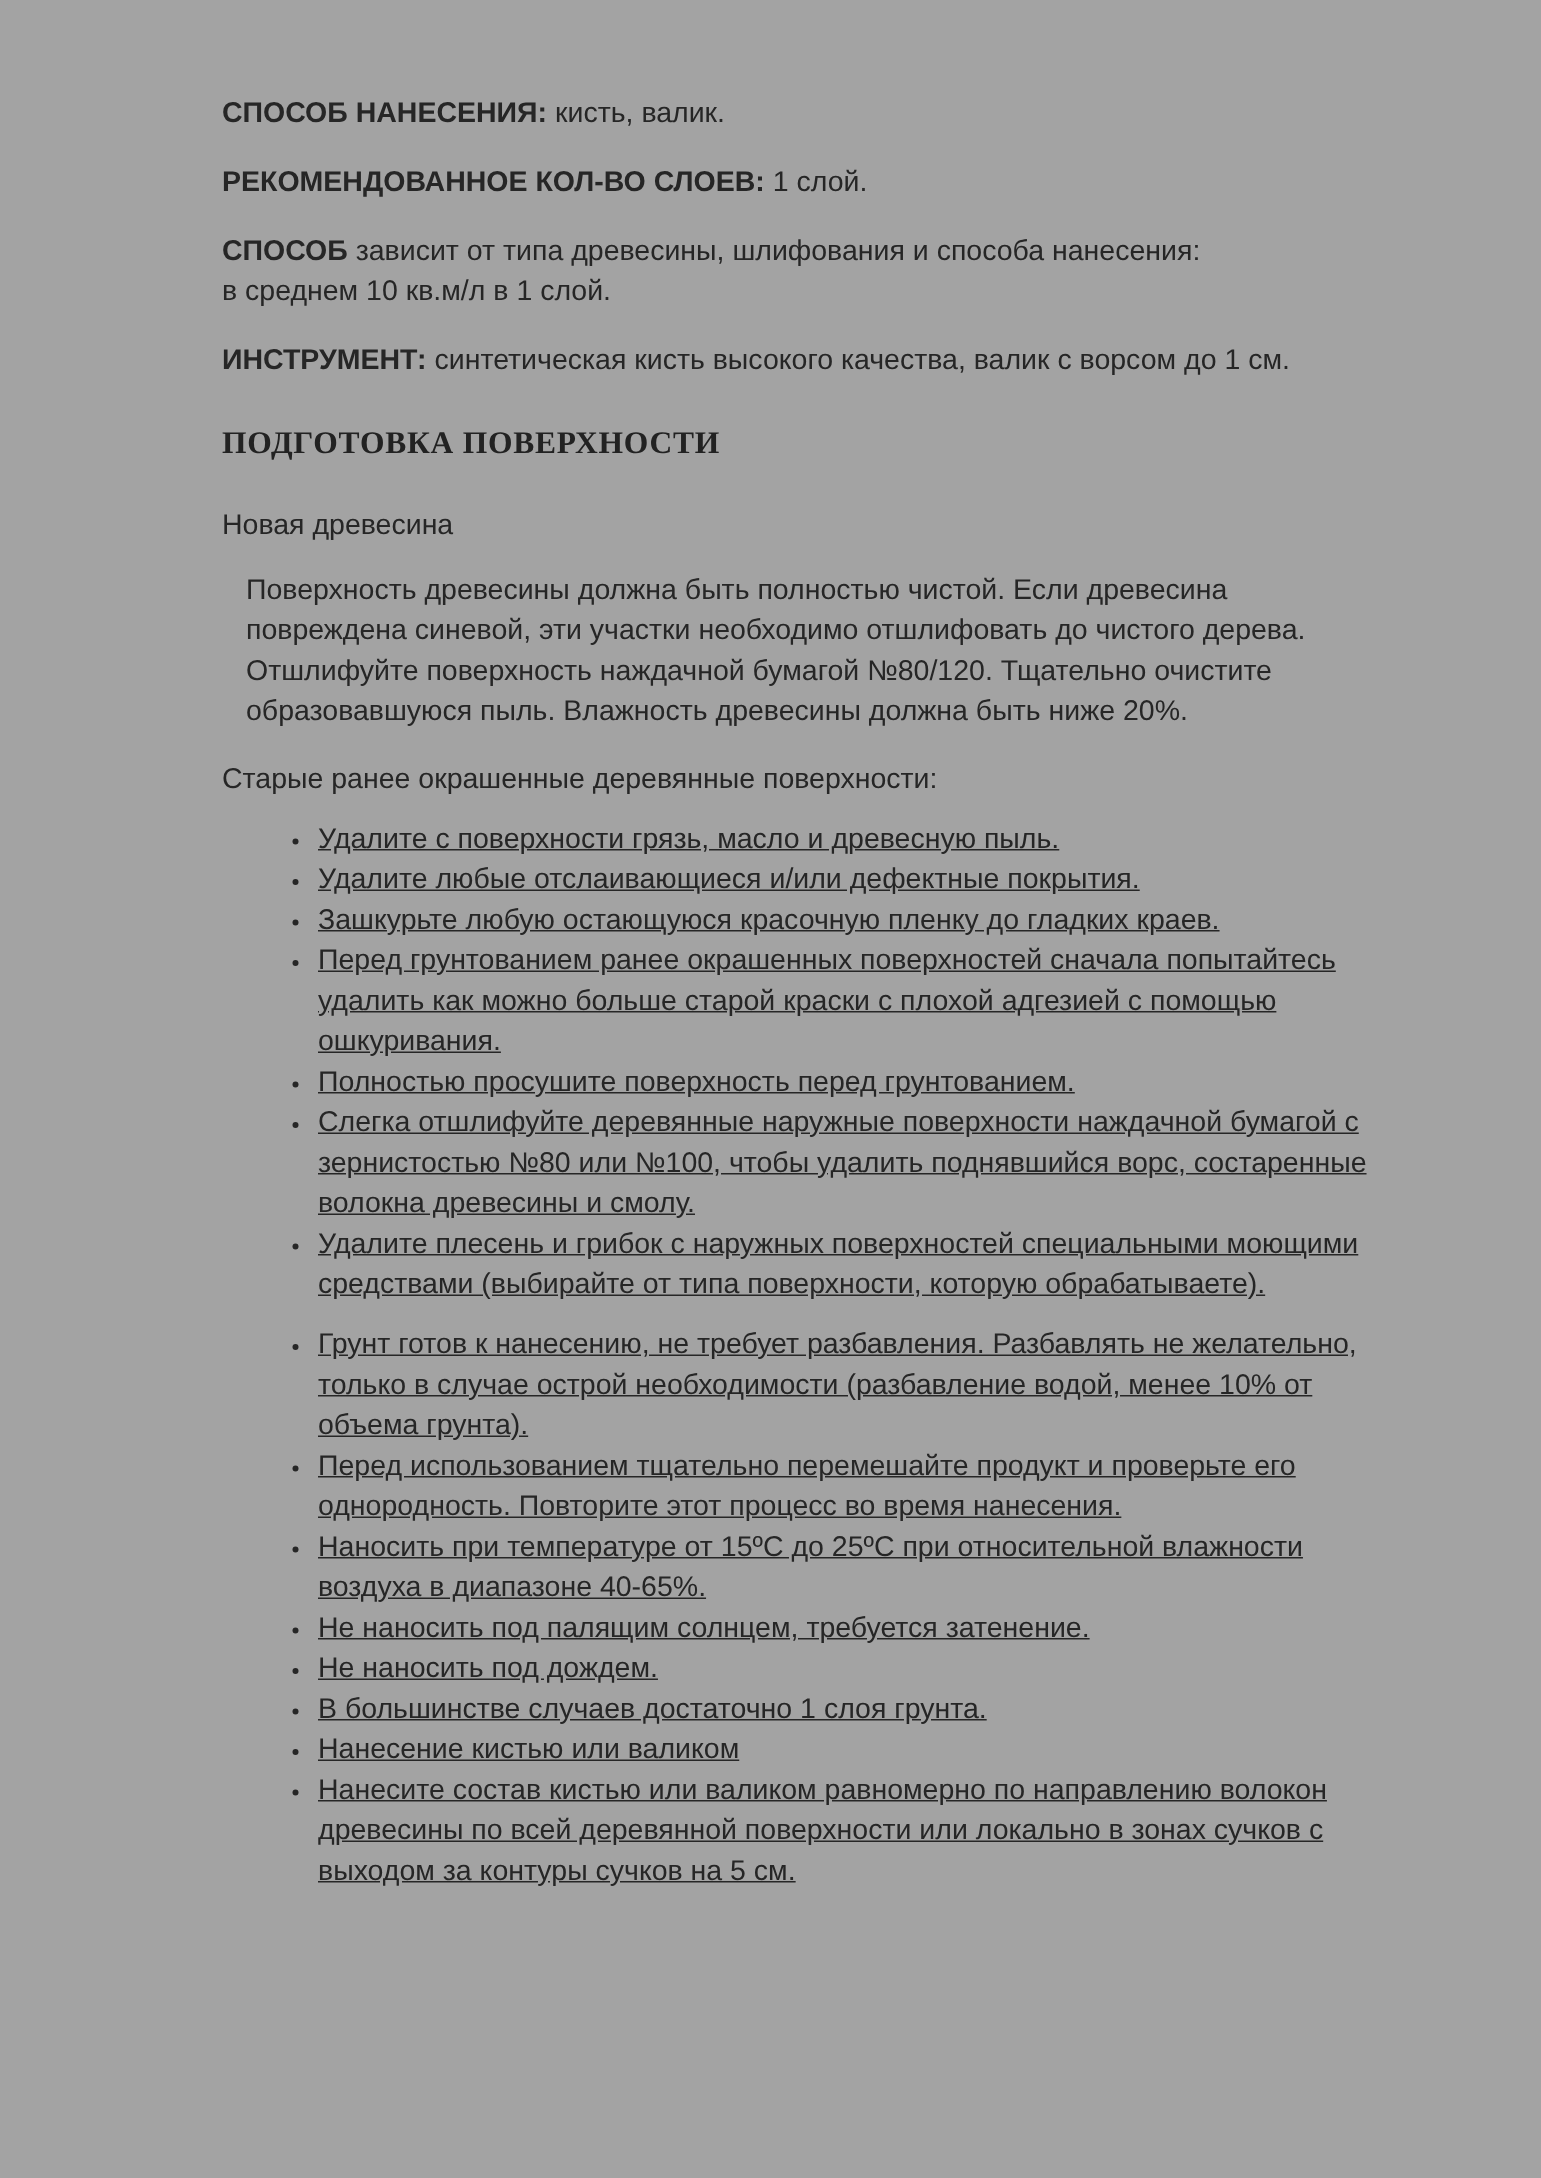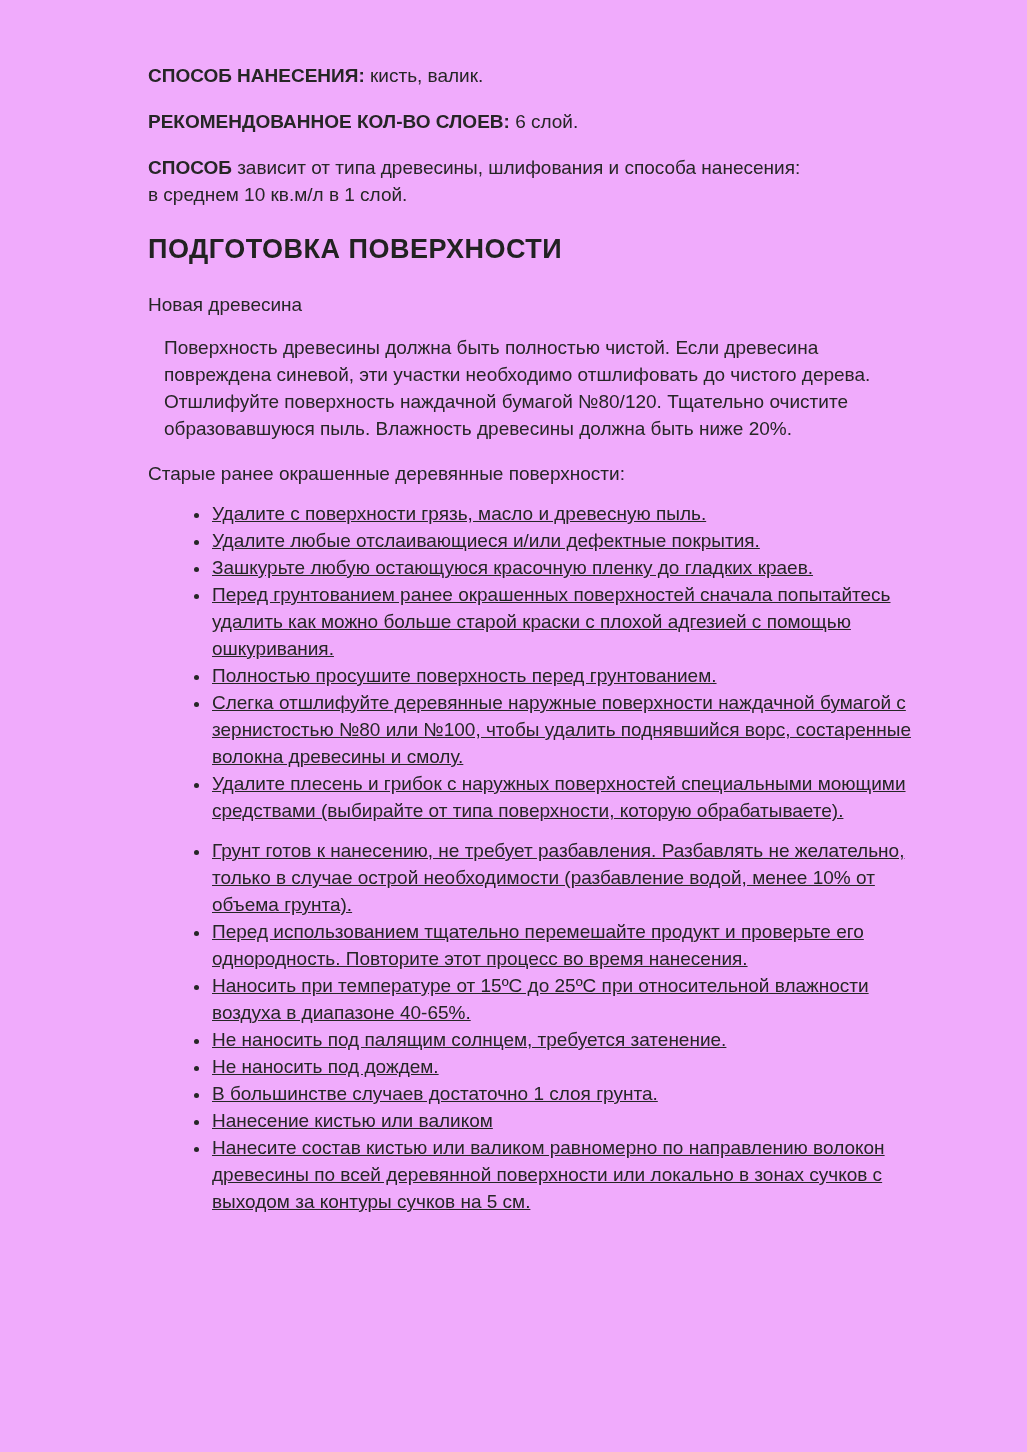--- a/index.html
+++ b/index.html
@@ -14,28 +14,28 @@
     color: #262626;
     font-family: "Liberation Sans", sans-serif;
     font-size: 19px;
     line-height: 27px;
   }
   .page {
     box-sizing: border-box;
     width: 1027px;
     height: 1452px;
     padding: 62px 100px 0 148px;
-    background: #f0abfc;
+    background: #a3a3a3;
   }
   .b { font-weight: bold; }
   p.field { margin: 0 0 19px 0; }
   .multiline { white-space: pre-line; }
   h1.serif-heading {
-    font-family: Liberation Sans, sans-serif;
-    font-size: 27px;
+    font-family: Liberation Serif, serif;
+    font-size: 21px;
     line-height: 31px;
     font-weight: bold;
     letter-spacing: 0.5px;
     margin: 26px 0 26px 0;
     color: #222222;
   }
   h2.sub-heading {
     font-size: 19px;
     line-height: 27px;
     font-weight: normal;
@@ -57,25 +57,26 @@
   }
   p.footer-par { margin: 19px 0 0 0; }
 </style>
 </head>
 <body>
 
 <div class="page">
 
   <p class="field"><span class="b">СПОСОБ НАНЕСЕНИЯ:</span> <span>кисть, валик.</span></p>
 
-  <p class="field"><span class="b">РЕКОМЕНДОВАННОЕ КОЛ-ВО СЛОЕВ:</span> <span>6 слой.</span></p>
+  <p class="field"><span class="b">РЕКОМЕНДОВАННОЕ КОЛ-ВО СЛОЕВ:</span> <span>1 слой.</span></p>
 
   <p class="field"><span class="b">СПОСОБ</span> <span class="multiline">зависит от типа древесины, шлифования и способа нанесения:
 в среднем 10 кв.м/л в 1 слой.</span></p>
 
+  <p class="field"><span class="b">ИНСТРУМЕНТ:</span> <span>синтетическая кисть высокого качества, валик с ворсом до 1 см.</span></p>
 
   <h1 class="serif-heading">ПОДГОТОВКА ПОВЕРХНОСТИ</h1>
 
   <h2 class="sub-heading">Новая древесина</h2>
   <p class="body-par">Поверхность древесины должна быть полностью чистой. Если древесина повреждена синевой, эти участки необходимо отшлифовать до чистого дерева. Отшлифуйте поверхность наждачной бумагой №80/120. Тщательно очистите образовавшуюся пыль. Влажность древесины должна быть ниже 20%.</p>
 
   <h2 class="sub-heading">Старые ранее окрашенные деревянные поверхности:</h2>
   <ul class="bullets">
       <li>Удалите с поверхности грязь, масло и древесную пыль.</li>
       <li>Удалите любые отслаивающиеся и/или дефектные покрытия.</li>

